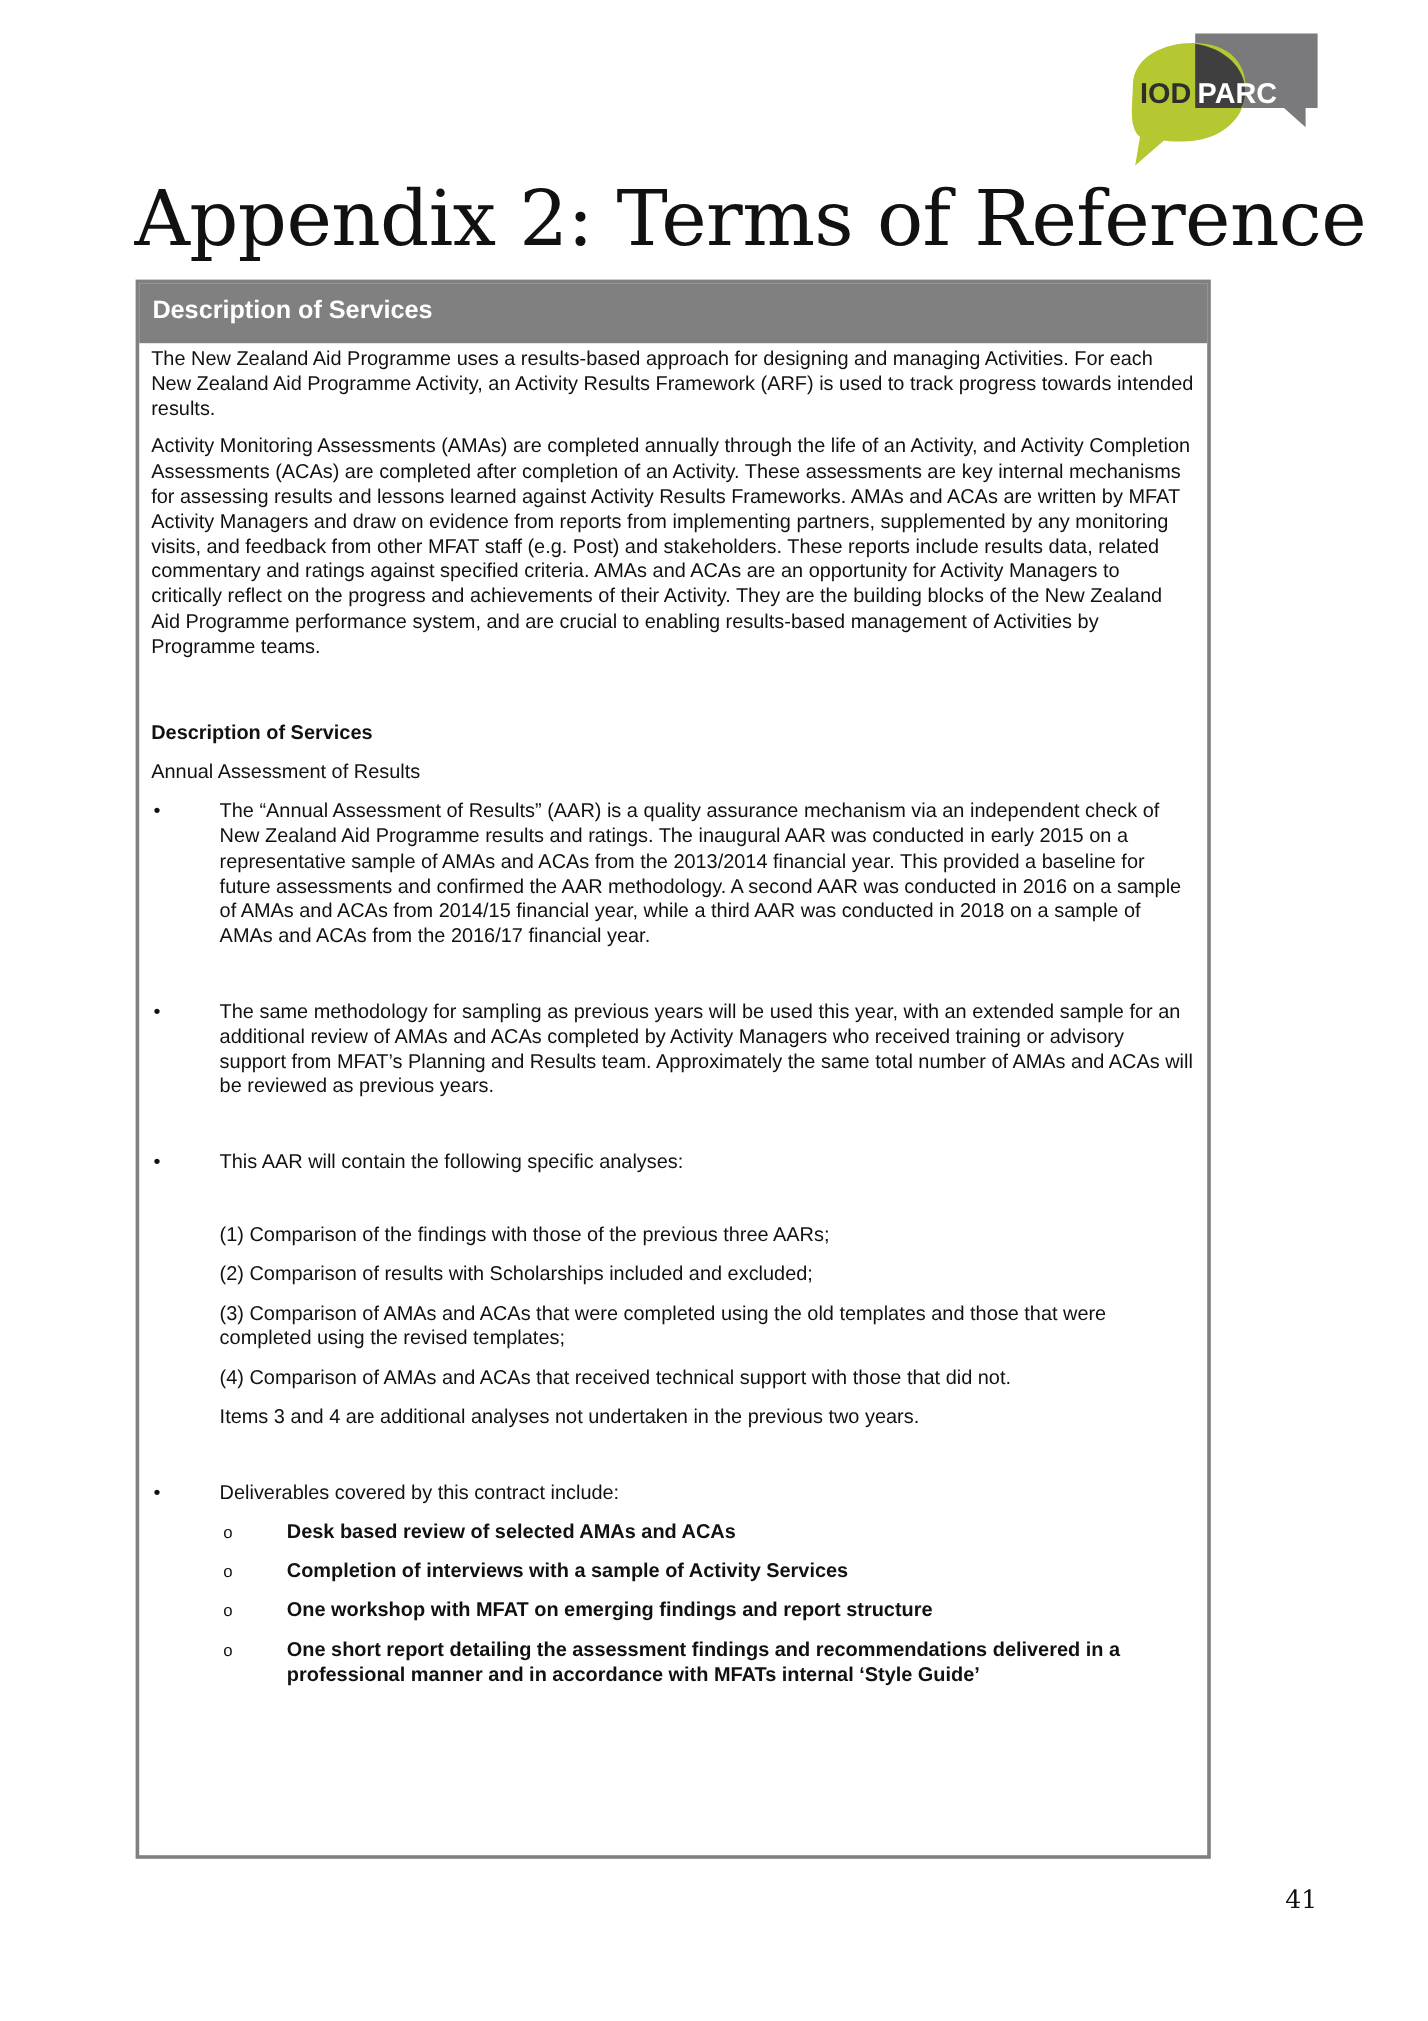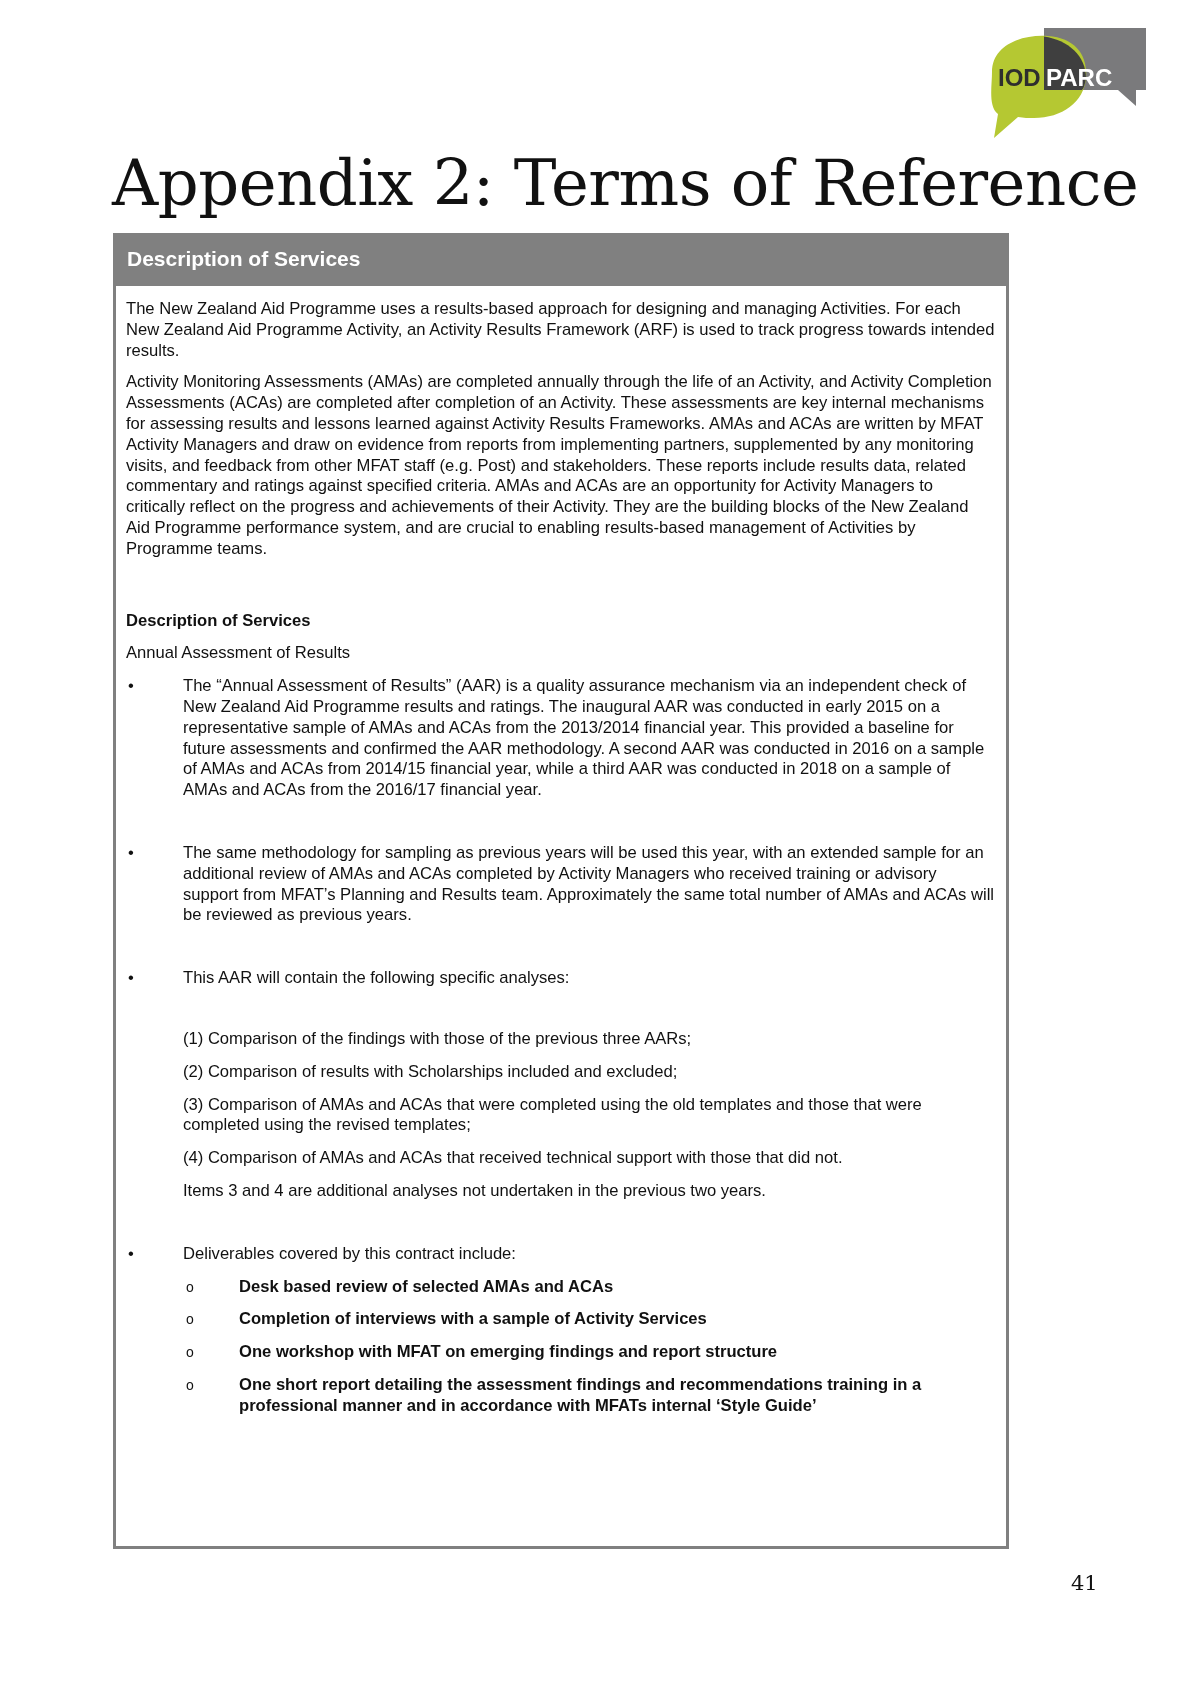--- a/index.html
+++ b/index.html
@@ -1,36 +1,36 @@
 <!DOCTYPE html>
 <html><head>
 <meta charset="utf-8">
 <style>
   html, body { margin: 0; padding: 0; background: #ffffff; }
   body { width: 1190px; height: 1684px; position: relative; overflow: hidden; }
-  .logo { position: absolute; left: 968px; top: 26px; width: 180px; height: 118px; }
+  .logo { position: absolute; left: 920px; top: 26px; width: 180px; height: 118px; }
   .logo svg { display: block; }
   .page-title {
     position: absolute; left: 112px; top: 148px;
     font-family: "DejaVu Serif", "Liberation Serif", serif;
     font-size: 64px; color: #111; letter-spacing: -0.5px;
     margin: 0; font-weight: normal; line-height: 1.1;
   }
   .box {
     position: absolute; left: 113px; top: 233px; width: 896px; height: 1316px;
     border: 3px solid #808080; box-sizing: border-box; background: #fff;
   }
   .box-header {
     background: #808080; height: 50px; box-sizing: border-box;
     padding: 11px 0 0 11px;
     font-family: "Liberation Sans", sans-serif; font-weight: bold;
     font-size: 21px; color: #ffffff;
   }
   .box-body {
-    padding: 13px 10px 0 10px;
+    padding: 3px 10px 0 10px;
     font-family: "Liberation Sans", sans-serif; font-size: 16.6px; color: #111;
     line-height: 20.8px;
   }
   .box-body p { margin: 0; }
   .para { margin-bottom: 11px !important; }
   .gap-lg { height: 40px; }
   .heading { font-weight: bold; margin-bottom: 12px !important; }
   .sub { margin-bottom: 12px !important; }
   .bullet { display: flex; margin-bottom: 0; }
   .bullet .mark { width: 57px; flex: 0 0 57px; padding-left: 2px; box-sizing: border-box; }
@@ -112,19 +112,19 @@
       <div class="circ">
         <span class="mark">o</span>
         <span class="text">Completion of interviews with a sample of Activity Services</span>
       </div>
       <div class="circ">
         <span class="mark">o</span>
         <span class="text">One workshop with MFAT on emerging findings and report structure</span>
       </div>
       <div class="circ">
         <span class="mark">o</span>
-        <span class="text">One short report detailing the assessment findings and recommendations training in a professional manner and in accordance with MFATs internal ‘Style Guide’</span>
+        <span class="text">One short report detailing the assessment findings and recommendations delivered in a professional manner and in accordance with MFATs internal ‘Style Guide’</span>
       </div>
     </div>
   </div>
 </div>
 
 <div class="page-number">41</div>
 
 </body></html>

